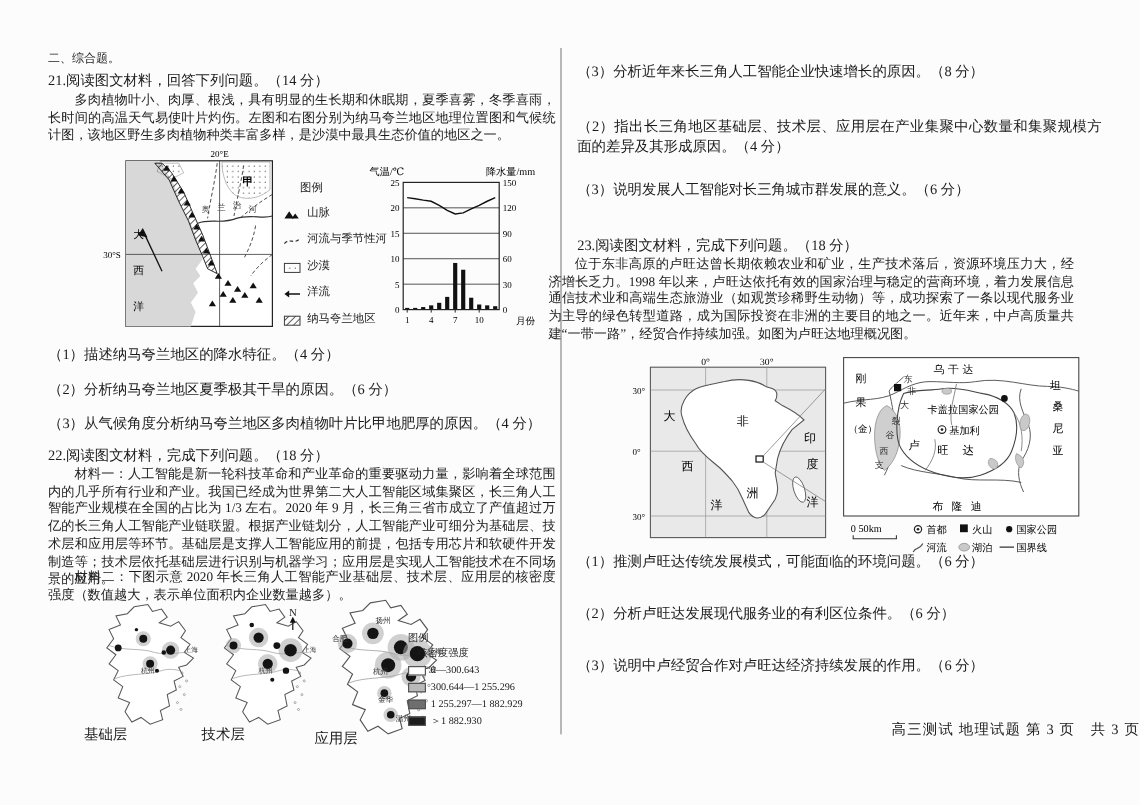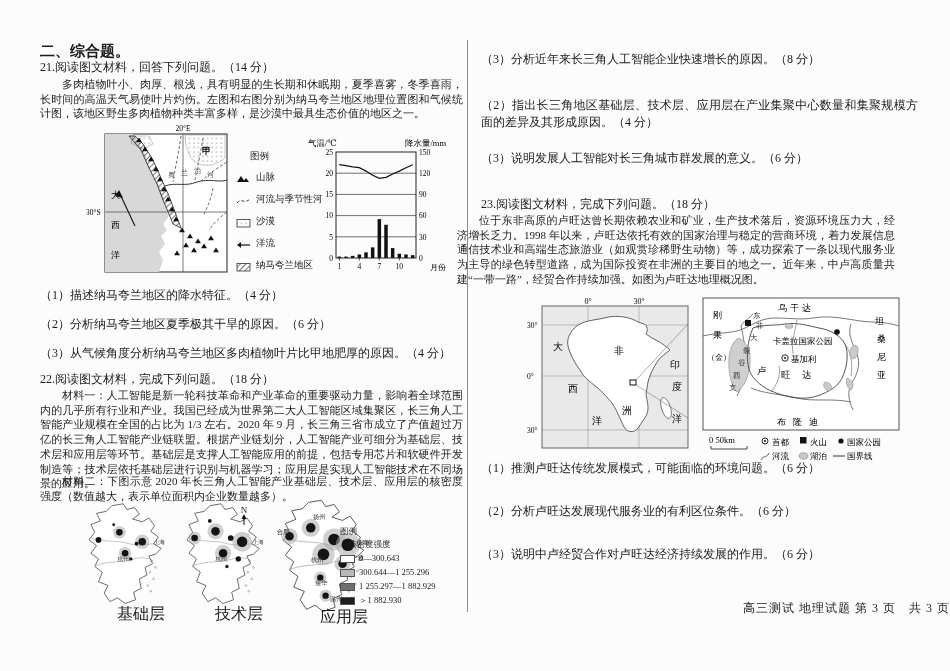--- a/index.html
+++ b/index.html
@@ -1,38 +1,38 @@
 <!DOCTYPE html>
 <html><head>
 <meta charset="utf-8">
 <style>
   *{margin:0;padding:0;box-sizing:border-box}
   html,body{width:950px;height:671px}
   body{position:relative;background:#fcfcfc;color:#1b1b1b;overflow:hidden;
        font-family:"Liberation Serif","DejaVu Serif",serif}
   .abs{position:absolute}
   svg text{font-family:inherit}
-  .sec-head{font-size:15px;font-weight:bold}
+  .sec-head{font-size:10px;font-weight:normal}
   .qintro{font-size:12px}
   .qtext{font-size:12px}
   .material{font-size:11px;line-height:14.7px;text-align:justify;text-indent:2em}
   .divider{width:1px;background:#8a8a8a}
   .footer{width:100%;text-align:right;font-size:12px;letter-spacing:1px}
   
   .lg21{font-size:9.5px}
   .lg21-title{margin-bottom:8px;margin-left:14px}
   .lg21-row{display:flex;align-items:flex-end;margin-bottom:9px}
   .lg21-row svg{flex:0 0 auto;margin-right:5px}
   
   .lg22{font-size:8.5px;line-height:11px}
   .lg22-title{margin-bottom:2px}
   .lg22-sub{margin-left:8px;margin-bottom:3px}
   .lg22-row{display:flex;align-items:center;margin-bottom:3px}
   .lg22-sw{width:15px;height:8px;border:0.5px solid #555;margin-right:4px;flex:0 0 auto}
-  .dmap-label{font-size:16px;text-align:right}
+  .dmap-label{font-size:12px;text-align:left}
   .compass{display:flex;flex-direction:column;align-items:center;font-size:9px;line-height:8px}
 </style>
 </head>
 <body>
 
 <div class="abs sec-head" style="left:40px;top:42px;width:422px">二、综合题。</div>
 <div class="abs qintro" style="left:40px;top:59px;width:422px">21.阅读图文材料，回答下列问题。（14 分）</div>
 <div class="abs material" style="left:40px;top:77px;width:423px">多肉植物叶小、肉厚、根浅，具有明显的生长期和休眠期，夏季喜雾，冬季喜雨，长时间的高温天气易使叶片灼伤。左图和右图分别为纳马夸兰地区地理位置图和气候统计图，该地区野生多肉植物种类丰富多样，是沙漠中最具生态价值的地区之一。</div>
 
 <div class="abs" style="left:40px;top:124px;width:422px;height:156px">

